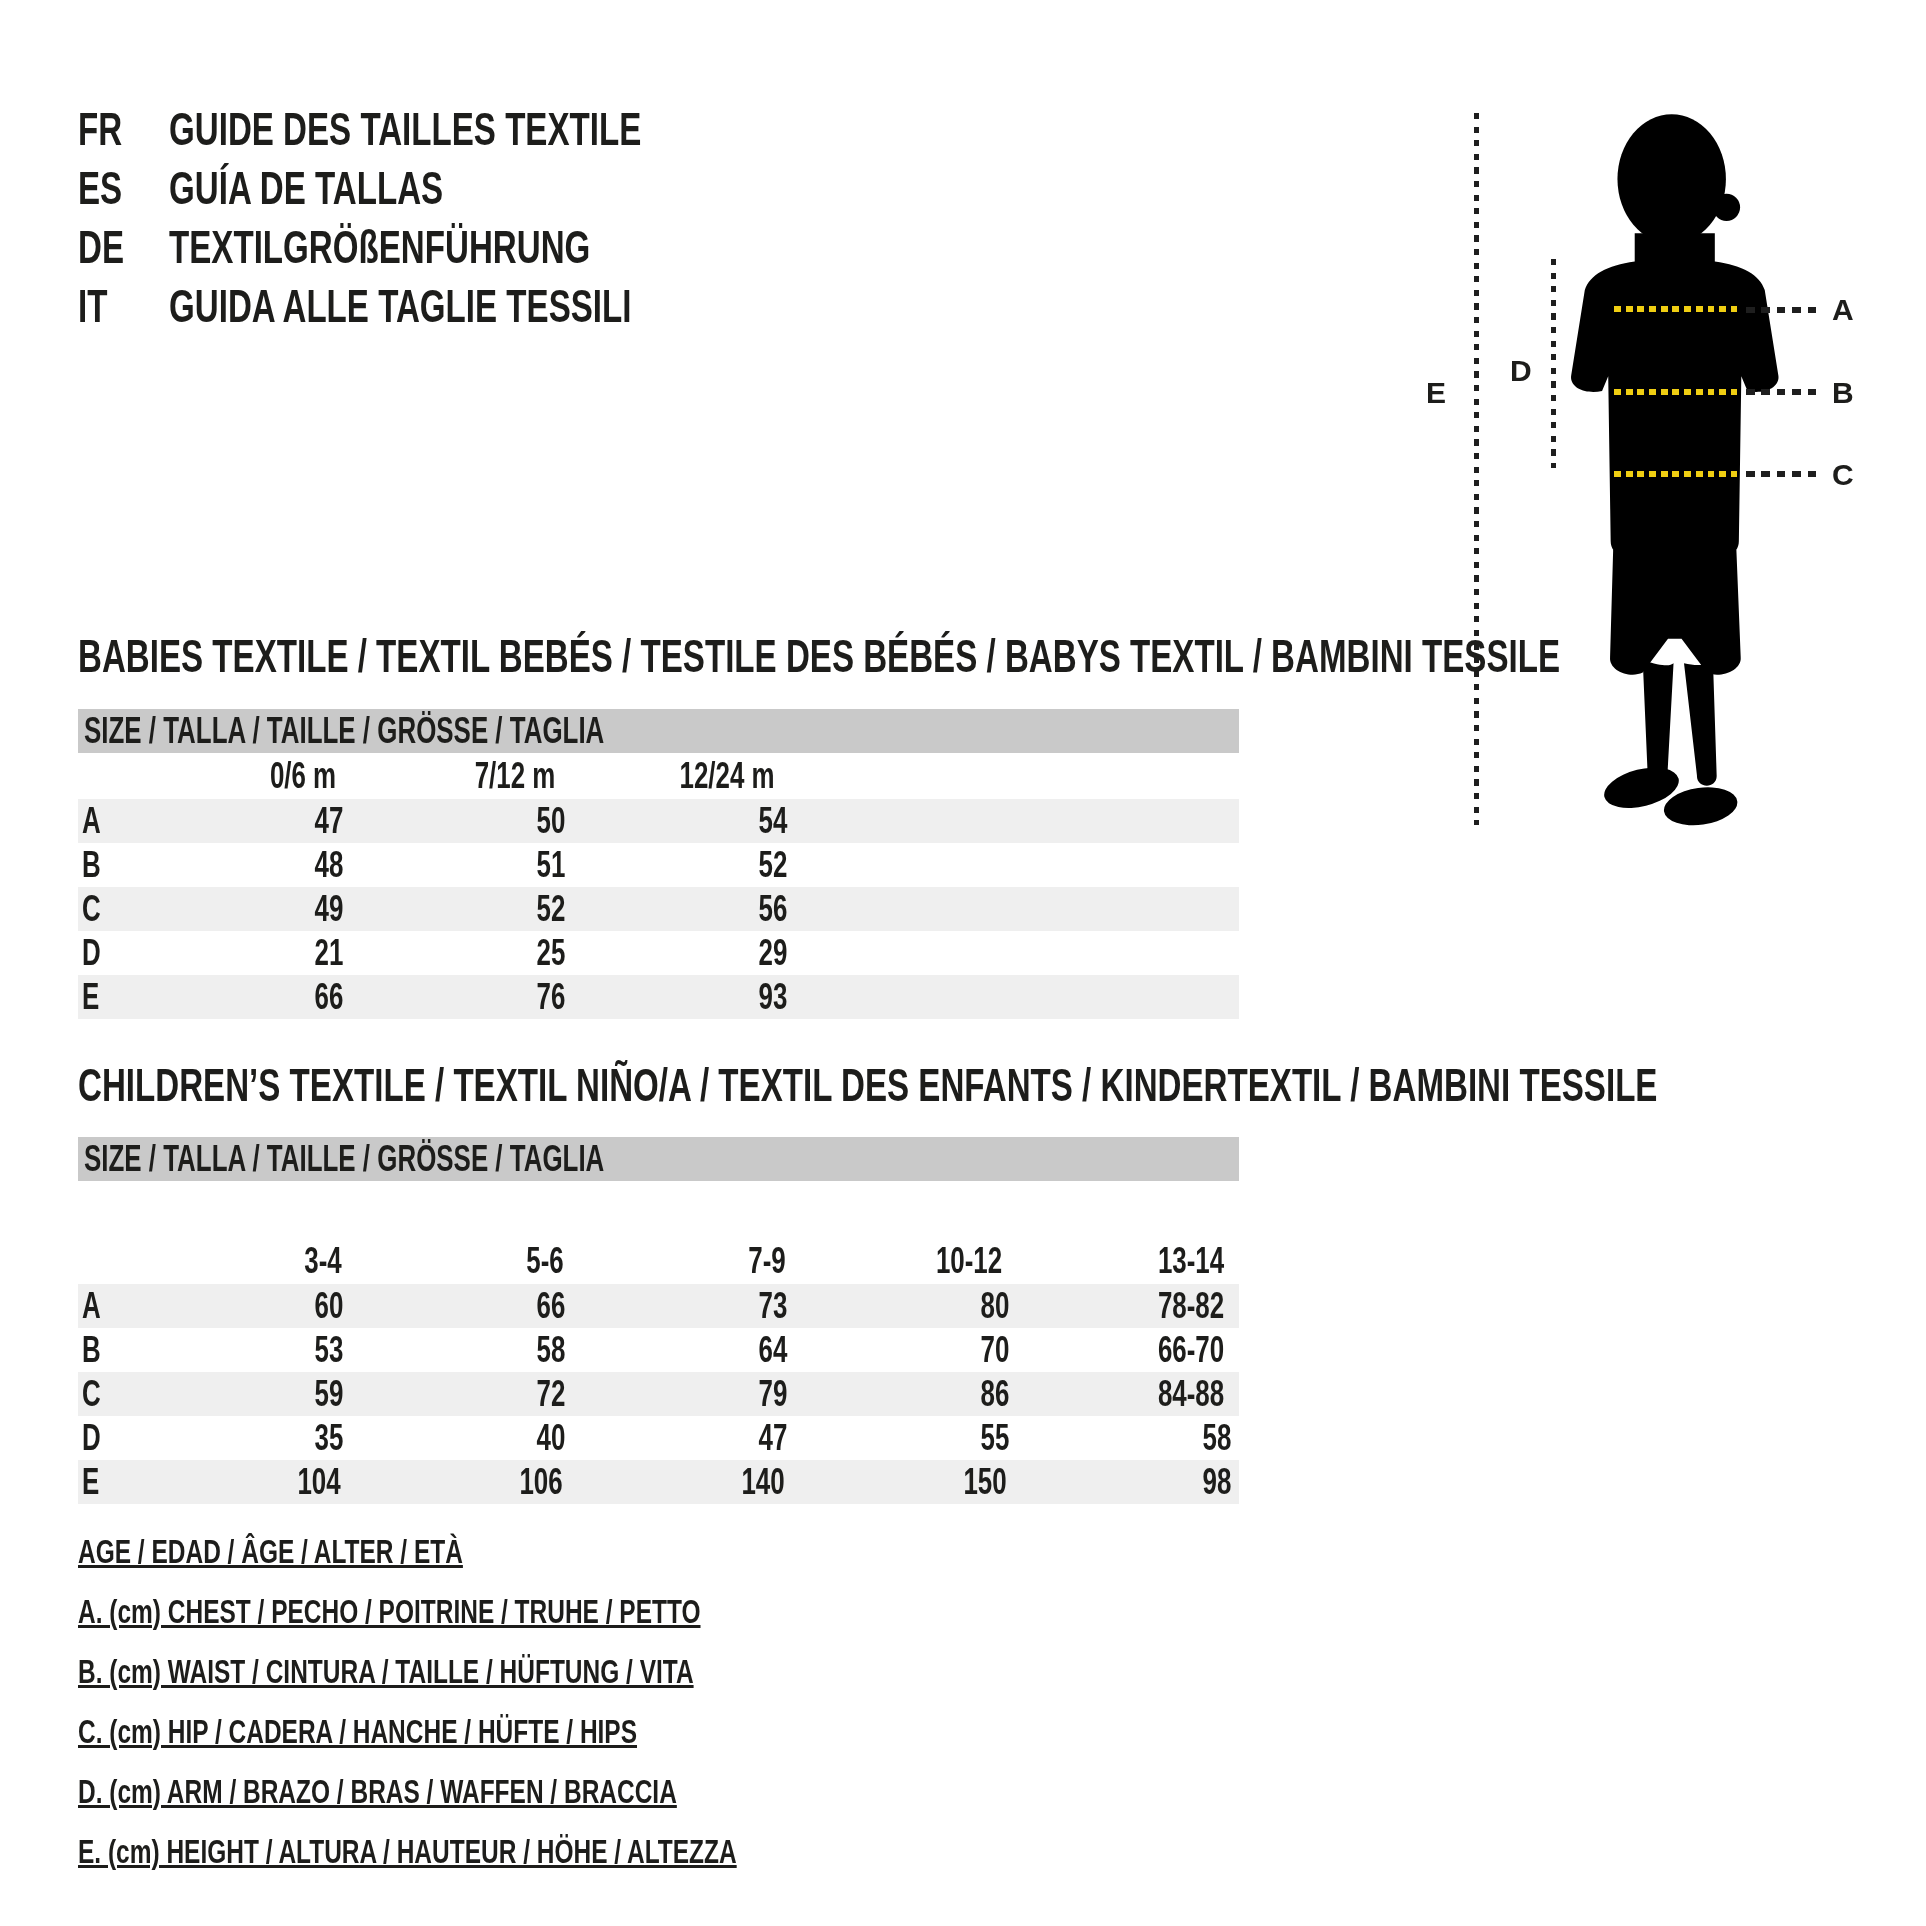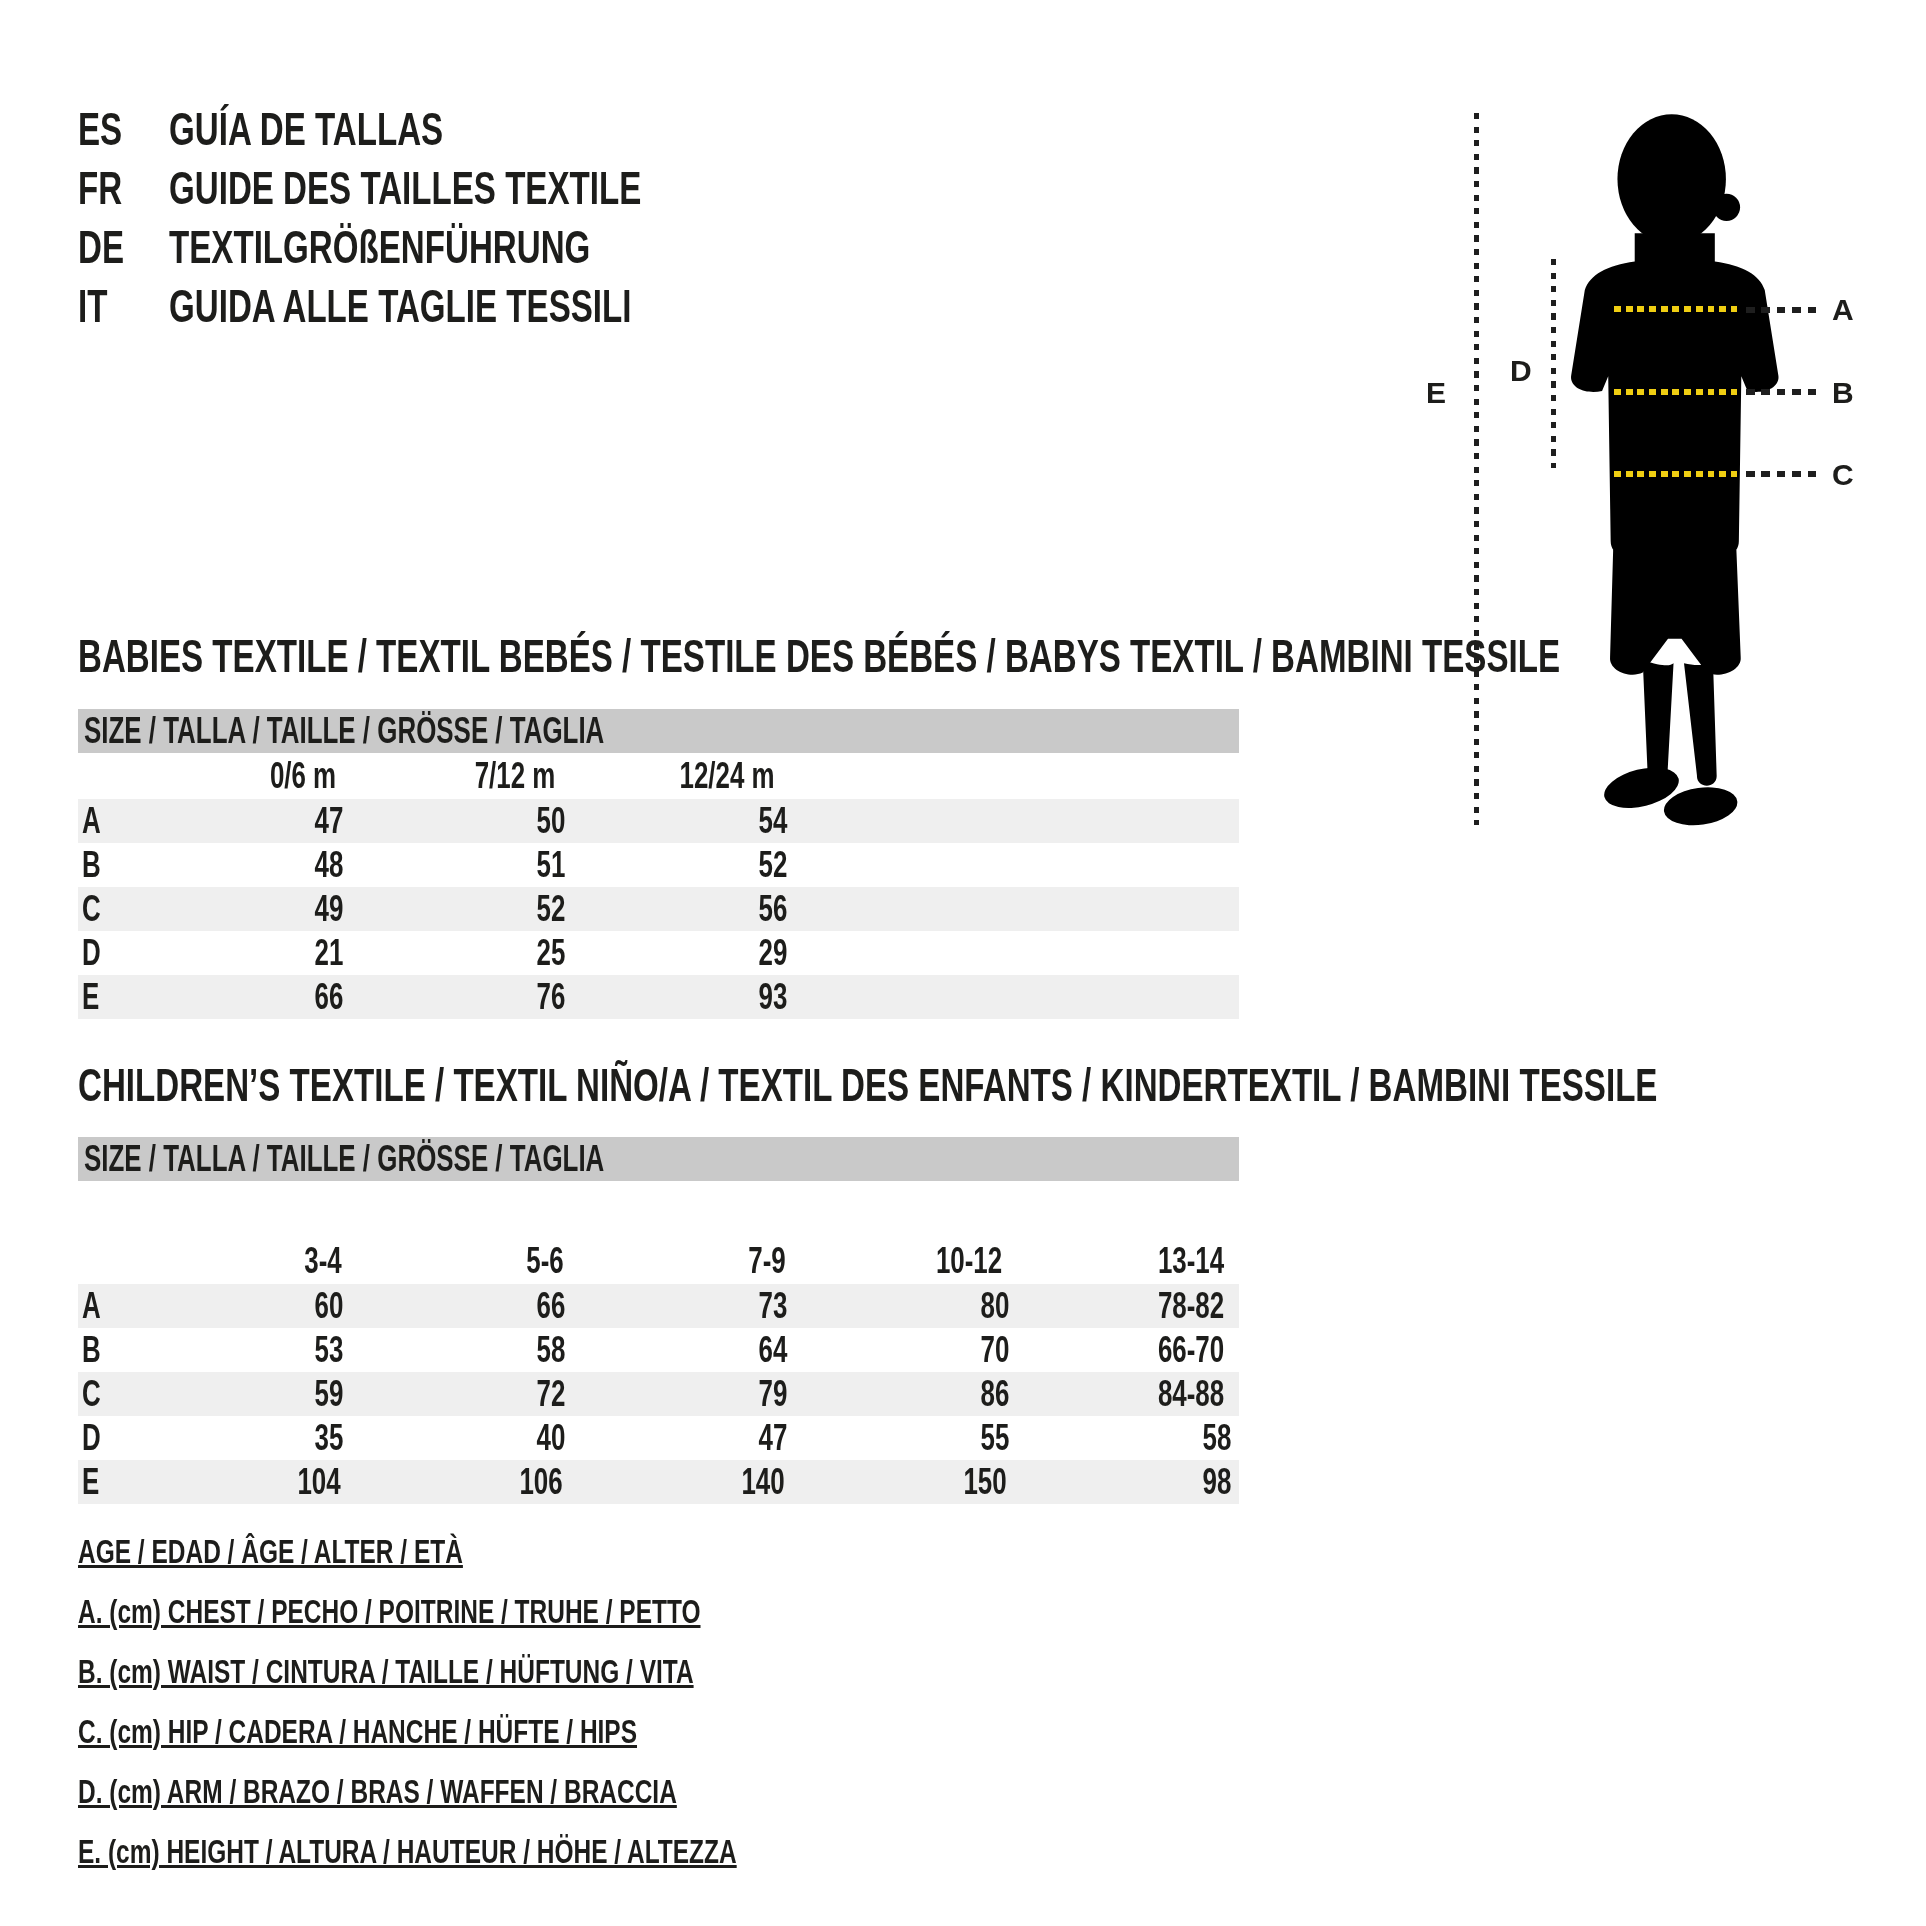--- a/index.html
+++ b/index.html
@@ -66,26 +66,26 @@
   .l-e{left:1426px;top:373px;}
   .child-svg{position:absolute;left:1570px;top:110px;width:212px;height:716px;z-index:2;}
 </style>
 </head>
 <body>
 
 <div class="page">
 
   <div class="langs" id="langs">
       <div class="lang-row">
+        <span class="lang-code"><span class="cond">FR</span></span>
+        <span class="cond">GUIDE DES TAILLES TEXTILE</span>
+      </div>
+      <div class="lang-row">
         <span class="lang-code"><span class="cond">ES</span></span>
         <span class="cond">GUÍA DE TALLAS</span>
-      </div>
-      <div class="lang-row">
-        <span class="lang-code"><span class="cond">FR</span></span>
-        <span class="cond">GUIDE DES TAILLES TEXTILE</span>
       </div>
       <div class="lang-row">
         <span class="lang-code"><span class="cond">DE</span></span>
         <span class="cond">TEXTILGRÖßENFÜHRUNG</span>
       </div>
       <div class="lang-row">
         <span class="lang-code"><span class="cond">IT</span></span>
         <span class="cond">GUIDA ALLE TAGLIE TESSILI</span>
       </div>
     </div>

